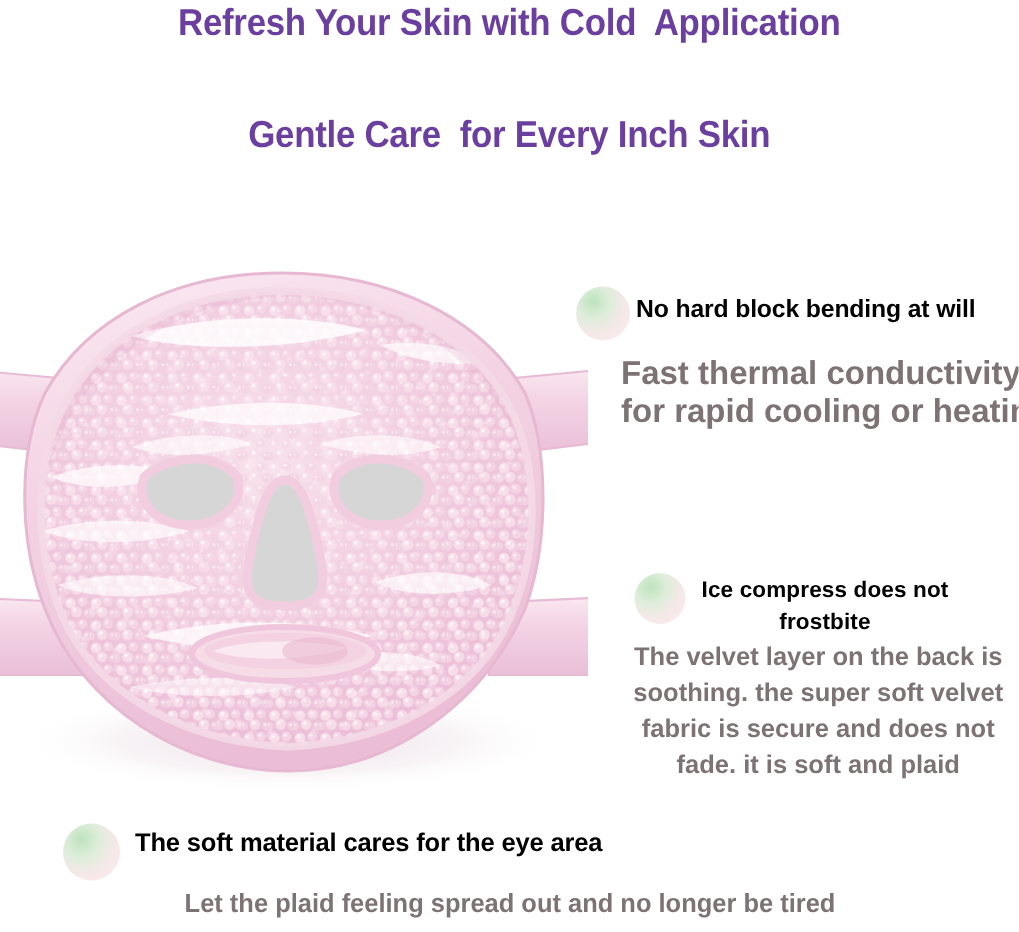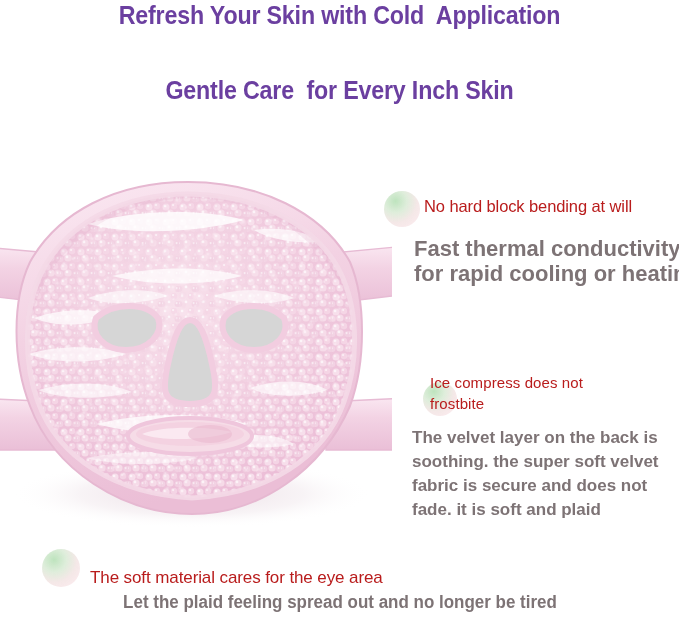--- a/index.html
+++ b/index.html
@@ -50,22 +50,22 @@
         rgba(214,233,210,0.80) 32%,
         rgba(240,223,222,0.72) 60%,
         rgba(247,222,226,0.62) 82%,
         rgba(252,240,242,0.30) 100%);
     filter: blur(0.4px);
   }
 
   
   .feature-heading {
     position: absolute;
-    color: #b91c1c;
-    font-weight: normal;
+    color: #000000;
+    font-weight: bold;
     white-space: pre;
   }
   .feature-body {
     position: absolute;
     color: #7D7375;
     font-weight: bold;
     white-space: pre;
   }
 
   #f1-heading {
@@ -78,41 +78,41 @@
     left: 414px;
     top: 236px;
     width: 265px;
     text-align: center;
     font-size: 22px;
     line-height: 25px;
   }
 
   #f2-heading {
     left: 430px;
-    top: 372px;
+    top: 383px;
     width: 240px;
+    text-align: center;
     font-size: 15px;
     line-height: 21px;
     letter-spacing: 0.1px;
   }
   #f2-body {
     left: 412px;
     top: 426px;
     width: 267px;
-    text-align: left;
+    text-align: center;
     font-size: 17px;
     line-height: 24px;
   }
 
   #f3-heading {
     left: 90px;
     top: 552px;
     font-size: 17px;
     letter-spacing: -0.1px;
-    margin-top: 16px;
   }
   #f3-body {
     left: 20px;
     top: 590px;
     width: 640px;
     text-align: center;
     font-size: 17.5px;
     line-height: 24px;
     transform: scaleX(0.97);
     transform-origin: center;

